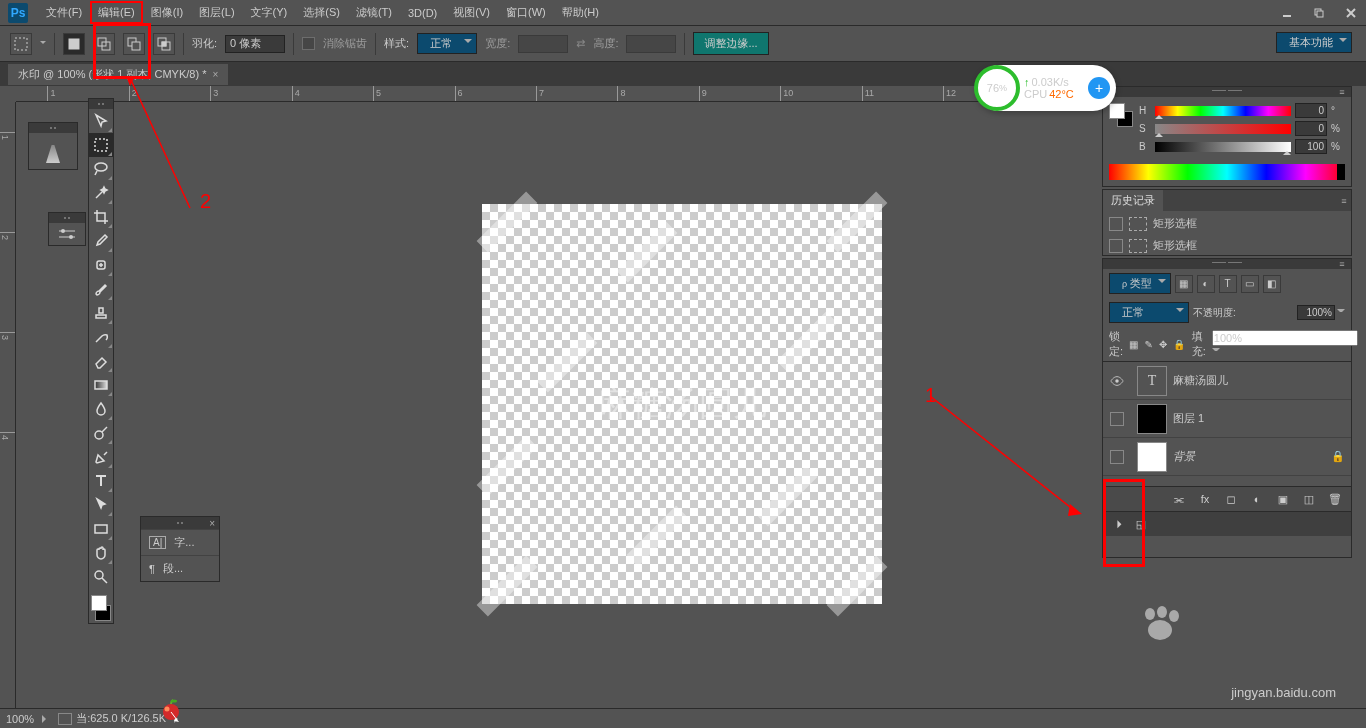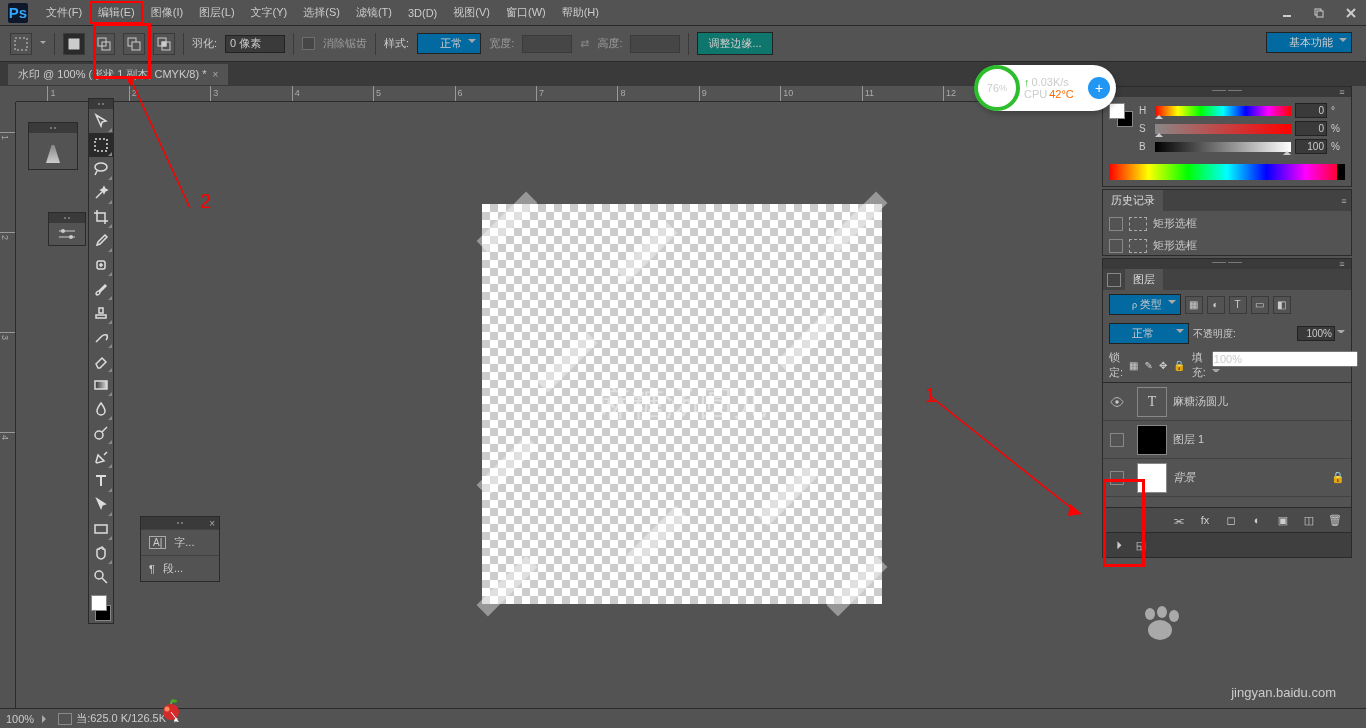--- a/index.html
+++ b/index.html
@@ -1,30 +1,30 @@
 <!DOCTYPE html>
 <html><head>
 <meta charset="utf-8">
 <style>
 *{margin:0;padding:0;box-sizing:border-box;font-family:"Microsoft YaHei",sans-serif;font-size:11px;color:#ccc;user-select:none}
 body{background:#535353;width:1366px;height:728px;overflow:hidden;position:relative}
 .menubar{height:26px;background:#535353;display:flex;align-items:center;padding-left:8px;border-bottom:1px solid #2a2a2a}
-.ps-logo{width:20px;height:20px;background:#0f172a;color:#31a8ff;display:flex;align-items:center;justify-content:center;font-weight:bold;font-size:15px;border-radius:2px;margin-right:10px}
+.ps-logo{width:20px;height:20px;background:#0c4a6e;color:#31a8ff;display:flex;align-items:center;justify-content:center;font-weight:bold;font-size:12px;border-radius:2px;margin-right:10px}
 .menu-item{padding:20px 8px;cursor:default}
 .menu-item.highlighted{border:2px solid #ff0000;padding:2px 6px}
 .window-controls{margin-left:auto;display:flex;gap:2px}
 .win-btn{width:30px;height:20px;display:flex;align-items:center;justify-content:center;color:#aaa}
 .win-btn svg{width:12px;height:12px}
 .optbar{height:36px;background:#535353;display:flex;align-items:center;padding:0 10px;gap:8px;border-bottom:1px solid #2a2a2a;position:relative}
 .opt-icon{width:22px;height:22px;border:1px solid #3a3a3a;display:flex;align-items:center;justify-content:center}
 .opt-icon svg{width:14px;height:14px;stroke:#ccc}
 .sep{width:1px;height:22px;background:#3a3a3a}
 .lbl{color:#ccc}
 .num-input{background:#3a3a3a;border:1px solid #222;padding:2px 4px;width:60px;color:#ccc}
-.combo{background:#0369a1;border:1px solid #222;padding:2px 18px 2px 22px;color:#ccc;position:relative;min-width:60px}
+.combo{background:#0c4a6e;border:1px solid #222;padding:2px 18px 2px 12px;color:#ccc;position:relative;min-width:60px}
 .combo::after{content:"";position:absolute;right:4px;top:5px;border:4px solid transparent;border-top-color:#aaa}
 .btn{background:#0f766e;border:1px solid #222;padding:3px 10px;color:#ccc}
 .workspace-btn{position:absolute;right:14px;top:6px}
 .tabbar{height:24px;background:#3a3a3a;display:flex;align-items:center;padding-left:8px}
 .doc-tab{background:#535353;padding:3px 10px;display:flex;align-items:center;gap:6px;font-size:11px;color:#ddd}
 .doc-tab .x{color:#aaa;font-size:10px}
 .content{position:relative;height:calc(728px - 26px - 36px - 24px)}
 .canvas-area{position:absolute;left:0;top:0;right:260px;bottom:20px;background:#535353;overflow:hidden}
 .ruler-h{position:absolute;top:0;left:16px;right:0;height:16px;background:#535353;border-bottom:1px solid #2a2a2a;display:flex;overflow:hidden}
 .ruler-h .tick{position:relative;width:100px;border-left:1px solid #999;font-size:9px;color:#aaa;padding-left:2px;padding-top:2px}
@@ -488,24 +488,20 @@
     </div>
 
     <div class="panel layers-panel">
       <div class="panel-header">
           <div class="grip">
             <span></span>
             <span></span>
           </div>
           <div class="panel-menu">≡</div>
         </div>
-      <div style="display:flex;align-items:center;background:#424242">
-        <div style="width:14px;height:14px;border:1px solid #888;margin:0 4px"></div>
-        <div class="panel-tab">图层</div>
-      </div>
       <div class="body">
         <div class="layer-tools">
           <div class="combo"><span style="font-size:9px">ρ </span><span>类型</span></div>
           <div class="ico-btn">▦</div>
           <div class="ico-btn">◐</div>
           <div class="ico-btn">T</div>
           <div class="ico-btn">▭</div>
           <div class="ico-btn">◧</div>
         </div>
         <div class="blend-row">

